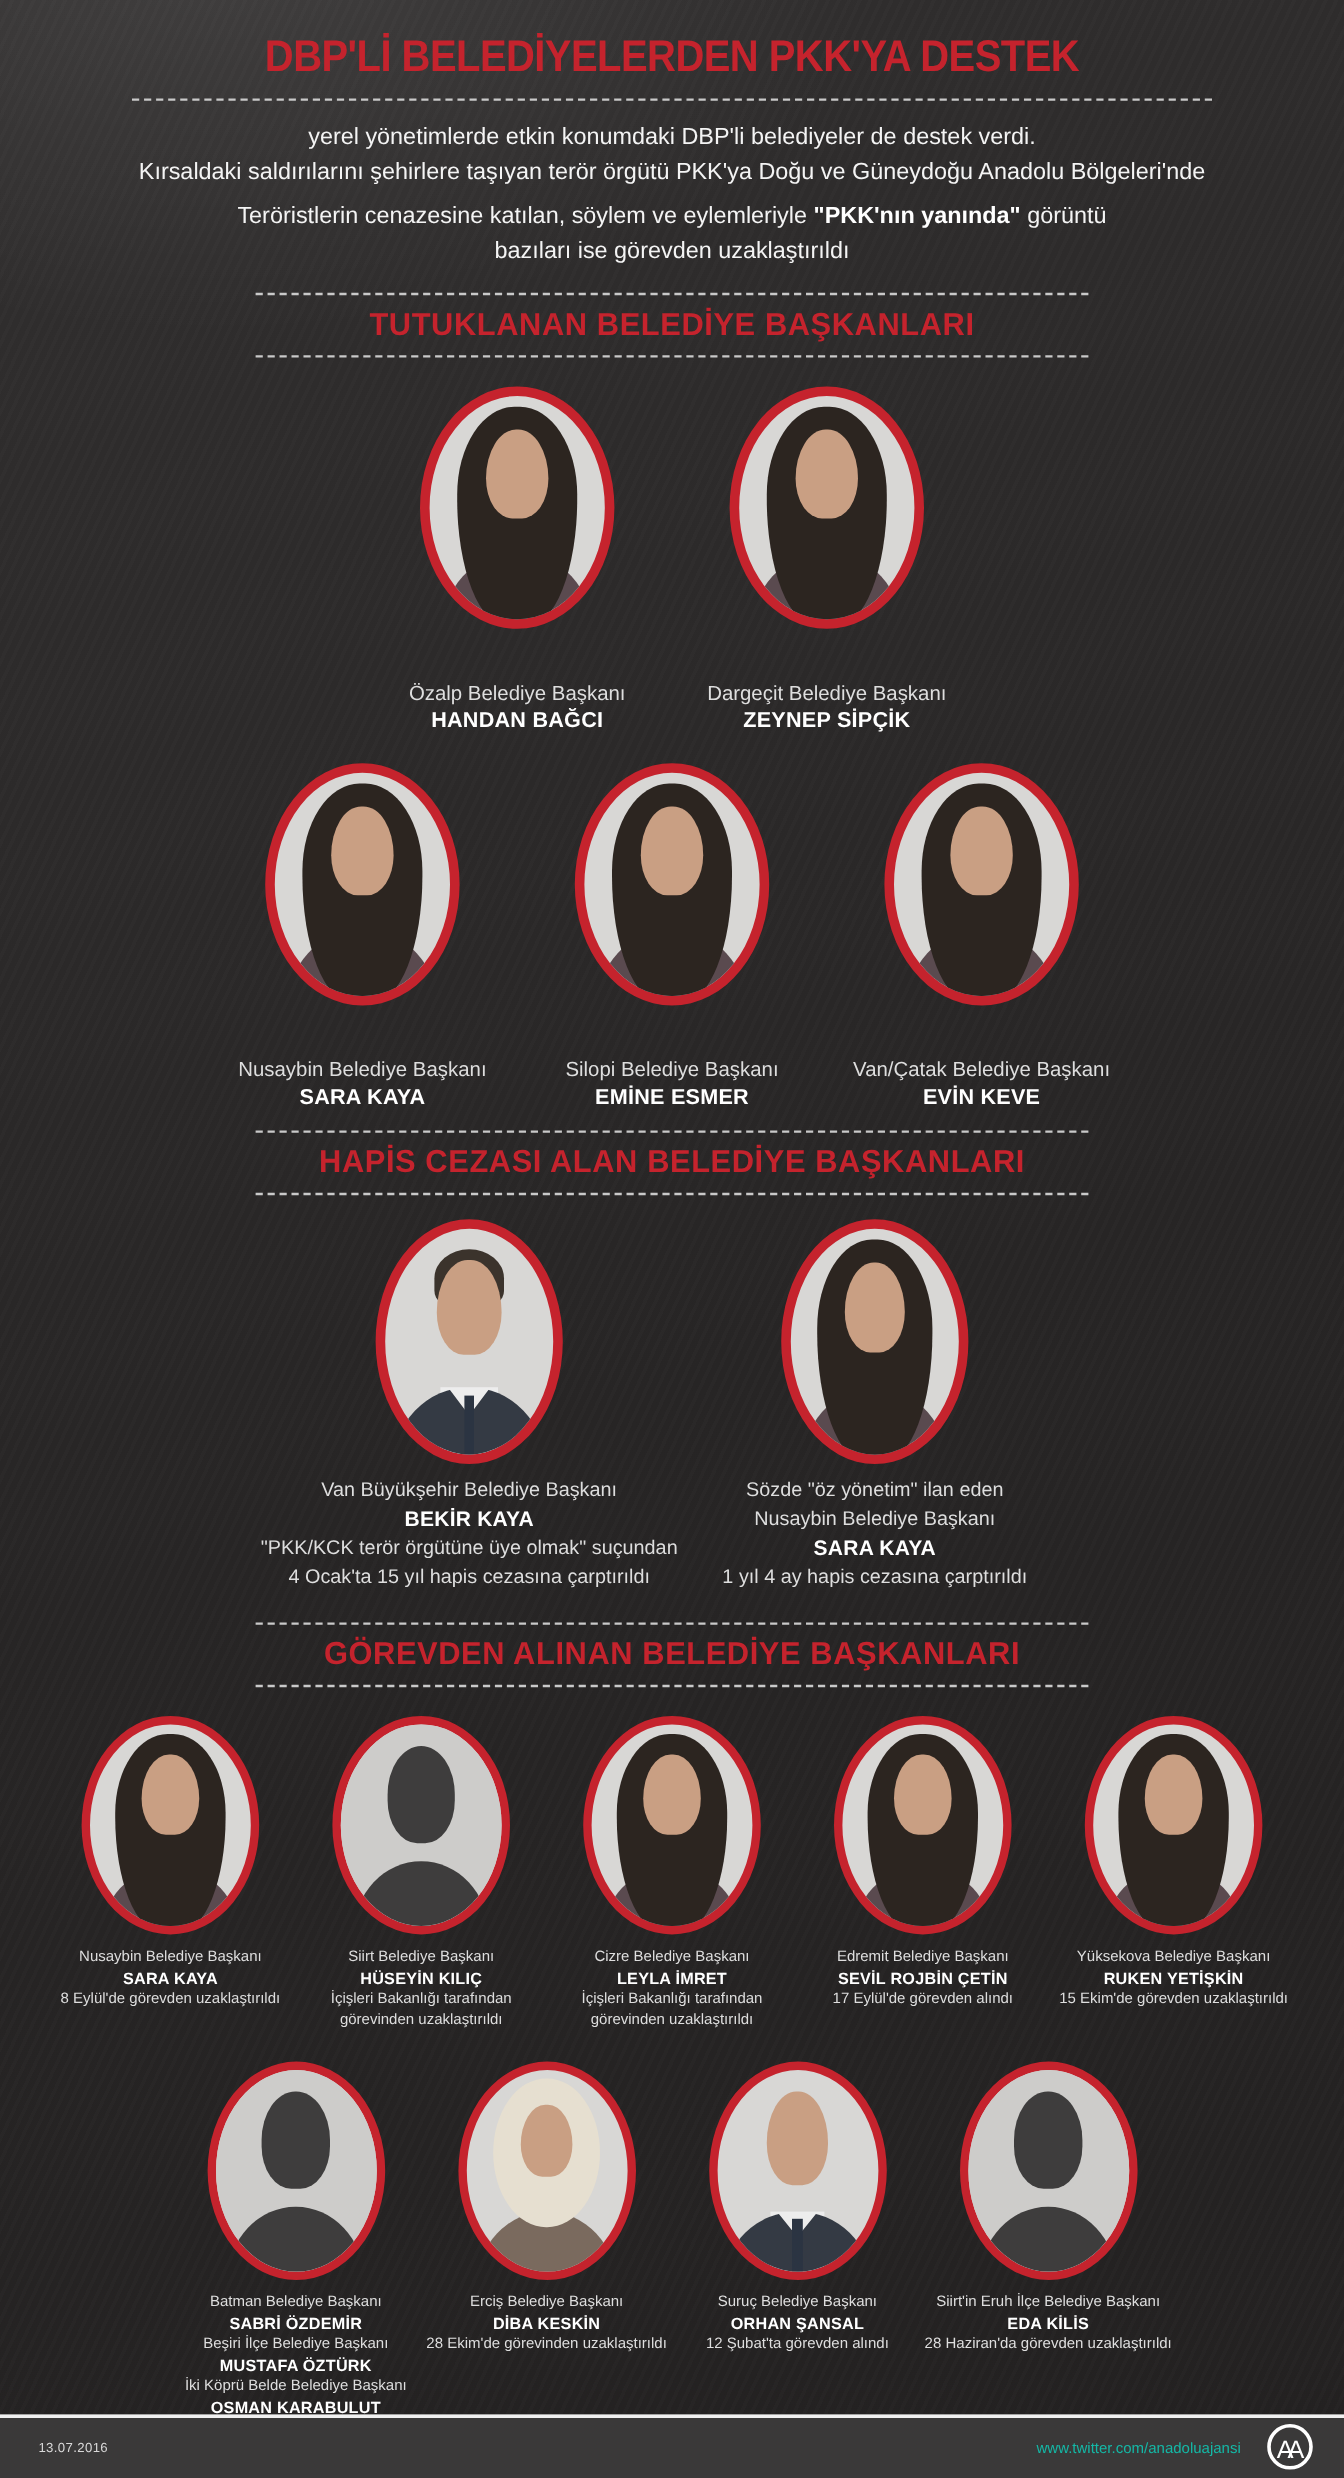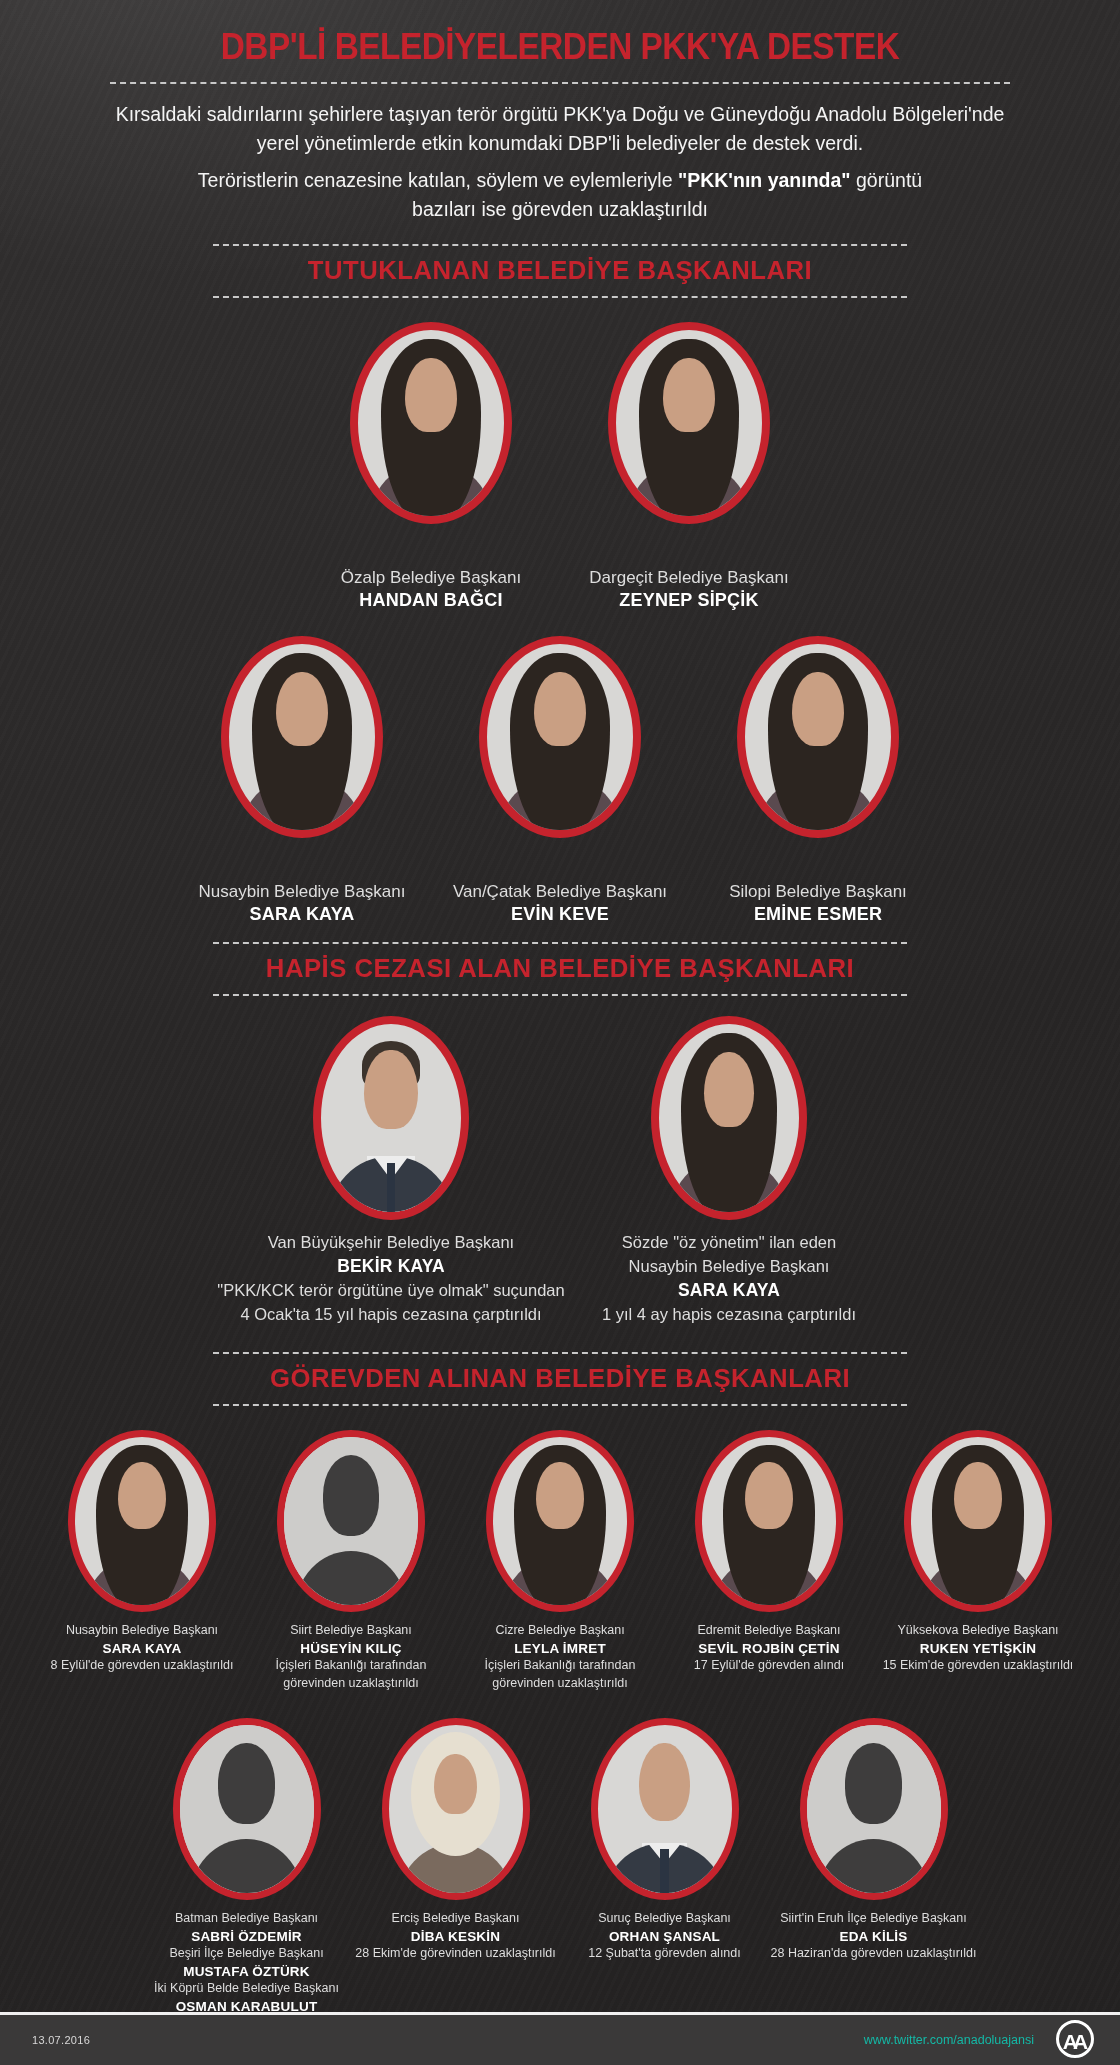--- a/index.html
+++ b/index.html
@@ -85,33 +85,33 @@
     position:absolute;left:0;right:0;bottom:0;height:50px;background:#3a3939;
     border-top:3px solid #f0f0f0;display:flex;align-items:center;
   }
   .footer-date{position:absolute;left:32px;font-size:11px;color:#d8d8d8;letter-spacing:0.3px;}
   .footer-url{position:absolute;right:86px;font-size:12.5px;color:#14b8a6;}
   .aa-logo{
     position:absolute;right:26px;top:5px;width:38px;height:38px;border:3px solid #fff;
     border-radius:50%;box-sizing:border-box;display:flex;align-items:center;justify-content:center;
     background:transparent;overflow:visible;
   }
-  .aa-logo span{font-weight:bold;font-size:21px;color:#fff;letter-spacing:-5px;margin-top:6px;margin-left:-4px;}
+  .aa-logo span{font-weight:normal;font-size:21px;color:#fff;letter-spacing:-5px;margin-top:6px;margin-left:-4px;}
 </style>
 </head>
 <body>
 
 <div class="page">
   <h1 class="page-title">DBP'Lİ BELEDİYELERDEN PKK'YA DESTEK</h1>
   <div class="title-dash"></div>
 
   <div class="intro">
     <div class="p1">
+      <div class="iline">yerel yönetimlerde etkin konumdaki DBP'li belediyeler de destek verdi.</div>
       <div class="iline">Kırsaldaki saldırılarını şehirlere taşıyan terör örgütü PKK'ya Doğu ve Güneydoğu Anadolu Bölgeleri'nde</div>
-      <div class="iline">yerel yönetimlerde etkin konumdaki DBP'li belediyeler de destek verdi.</div>
     </div>
     <div class="p2">
       <div class="iline"><span>Teröristlerin cenazesine katılan, söylem ve eylemleriyle </span><b>"PKK'nın yanında"</b><span> görüntü</span></div>
       <div class="iline">bazıları ise görevden uzaklaştırıldı</div>
     </div>
   </div>
 
   <div id="sections">
       <section class="section section-0">
         <div class="sec-head">
@@ -163,35 +163,35 @@
           </div>
           <div class="card">
             <div class="oval">
               <div class="avatar" data-variant="female">
                 <div class="torso"></div>
                 <div class="hair"></div>
                 <div class="face"></div>
               </div>
             </div>
             <div class="caption">
+              <div class="cap-line">Silopi Belediye Başkanı</div>
+              <div class="cap-line cap-bold">EMİNE ESMER</div>
+            </div>
+          </div>
+          <div class="card">
+            <div class="oval">
+              <div class="avatar" data-variant="female">
+                <div class="torso"></div>
+                <div class="hair"></div>
+                <div class="face"></div>
+              </div>
+            </div>
+            <div class="caption">
               <div class="cap-line">Van/Çatak Belediye Başkanı</div>
               <div class="cap-line cap-bold">EVİN KEVE</div>
-            </div>
-          </div>
-          <div class="card">
-            <div class="oval">
-              <div class="avatar" data-variant="female">
-                <div class="torso"></div>
-                <div class="hair"></div>
-                <div class="face"></div>
-              </div>
-            </div>
-            <div class="caption">
-              <div class="cap-line">Silopi Belediye Başkanı</div>
-              <div class="cap-line cap-bold">EMİNE ESMER</div>
             </div>
           </div>
         </div>
       </section>
       <section class="section section-1">
         <div class="sec-head">
           <div class="dash"></div>
           <h2 class="sec-title">HAPİS CEZASI ALAN BELEDİYE BAŞKANLARI</h2>
           <div class="dash"></div>
         </div>

